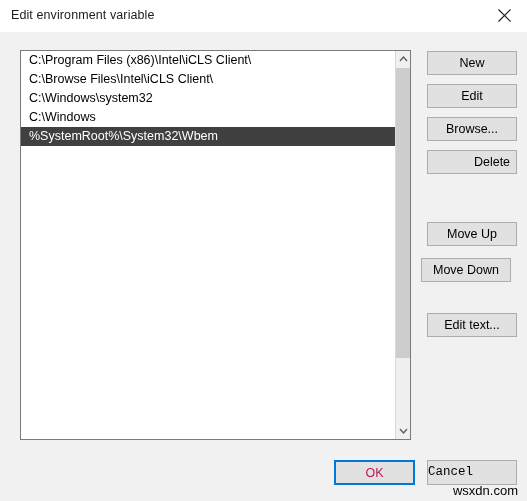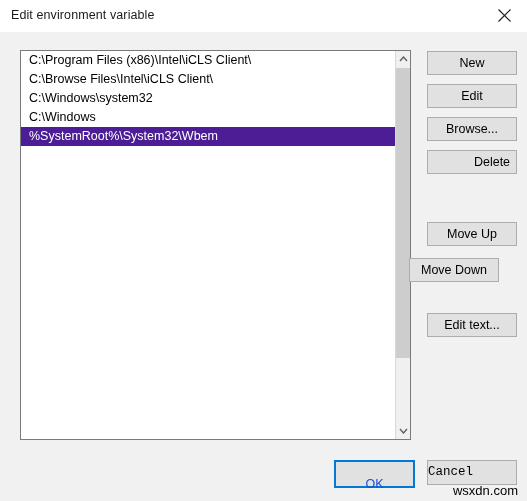--- a/index.html
+++ b/index.html
@@ -89,21 +89,21 @@
     line-height: 19px;
     padding-left: 8px;
     font-size: 12.5px;
     color: #000000;
     white-space: nowrap;
     overflow: hidden;
     box-sizing: border-box;
     cursor: default;
   }
   .list-row.selected {
-    background: #4c1d95;
+    background: #404040;
     color: #ffffff;
   }
 
   
   #list-scrollbar {
     position: absolute;
     right: 0;
     top: 0;
     width: 15px;
     height: 388px;
@@ -149,40 +149,40 @@
     line-height: 22px;
     cursor: default;
     padding: 0;
     white-space: nowrap;
   }
   #btn-new        { left: 427px; top: 19px; }
   #btn-edit       { left: 427px; top: 52px; }
   #btn-browse     { left: 427px; top: 85px; }
   #btn-delete     { left: 427px; top: 118px; padding-left: 40px; }
   #btn-move-up    { left: 427px; top: 190px; }
-  #btn-move-down  { left: 409px; top: 226px; }
+  #btn-move-down  { left: 421px; top: 226px; }
   #btn-edit-text  { left: 427px; top: 281px; }
 
   
   #btn-ok {
     position: absolute;
     left: 334px;
     top: 428px;
     width: 81px;
     height: 25px;
     background: #e1e1e1;
     border: 2px solid #0078d7;
     box-sizing: border-box;
     font-family: "Liberation Sans", sans-serif;
     font-size: 12.5px;
-    color: #1d4ed8;
+    color: #be185d;
     text-align: center;
     line-height: 21px;
     cursor: default;
-    padding: 12px;
+    padding: 1px;
   }
   #btn-cancel {
     position: absolute;
     left: 427px;
     top: 428px;
     width: 90px;
     height: 25px;
     background: #e1e1e1;
     border: 1px solid #adadad;
     box-sizing: border-box;

